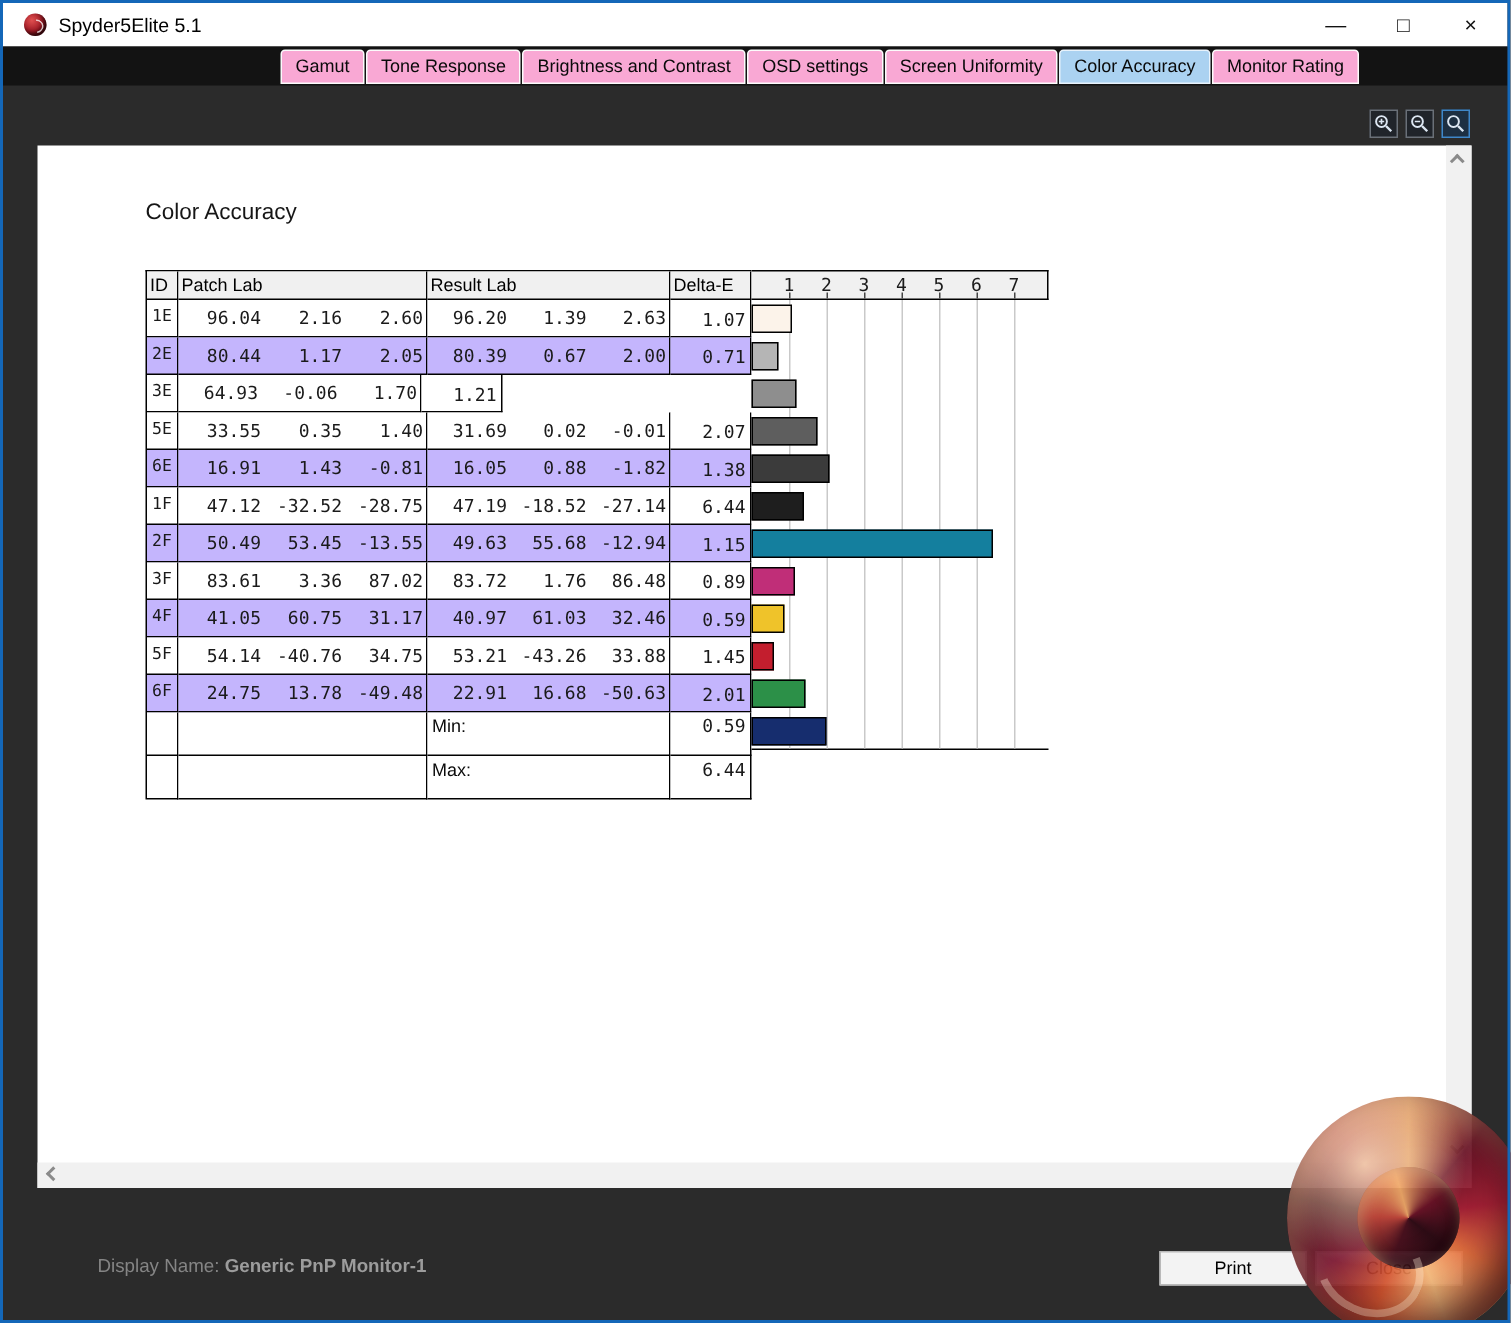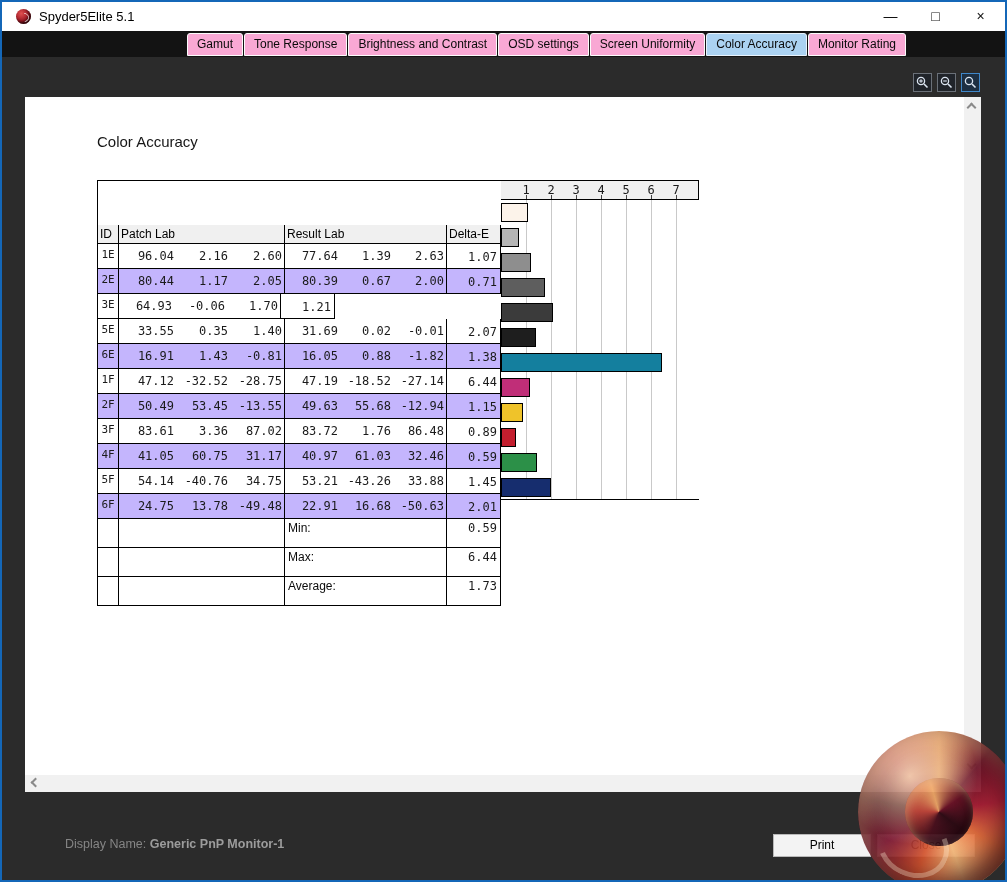--- a/index.html
+++ b/index.html
@@ -41,21 +41,21 @@
   .chev { display:inline-block; width:7px; height:7px; border-left:2px solid #8a8a8a; border-top:2px solid #8a8a8a; }
   .chev-up   { position:absolute; left:4px; top:7px;  transform:rotate(45deg); }
   .chev-down { position:absolute; left:4px; bottom:7px; transform:rotate(225deg); }
   .chev-left { position:absolute; left:7px; top:4px;  transform:rotate(-45deg); }
 
   
   .tableblock { position:absolute; left:72px; top:83px; width:602px; background:#fff;
     box-shadow:5px 5px 3px rgba(60,60,60,.55); }
   .lsec { position:absolute; left:0; top:0; width:404px; border-top:1px solid #000; border-left:1px solid #000; }
   .trow { display:flex; height:25px; }
-  .trow.hdr { height:19px;margin-top:44px; }
+  .trow.hdr { height:19px; }
   .trow.sum { height:29px; }
   .tc { border-right:1px solid #000; border-bottom:1px solid #000; height:100%; overflow:hidden; background:#fff; }
   .trow.alt .tc { background:#c4b5fd; }
   .trow.hdr .tc { background:#f0f0f0; font-size:12px; color:#000; padding:2px 0 0 2px; }
   .c-id { width:21px; } .c-patch { width:166px; } .c-result { width:162px; } .c-delta { width:54px; }
   .mono { font-family:"DejaVu Sans Mono", monospace; }
   .idv { display:block; font-size:11px; text-align:center; padding-top:4px; color:#1a1a1a; }
   .numgrp { display:flex; height:100%; align-items:center; justify-content:flex-end; padding-right:2px; }
   .numgrp span { display:inline-block; text-align:right; font-size:12px; color:#1a1a1a; }
   .c-patch .numgrp span, .c-result .numgrp span { width:54px; }
@@ -157,21 +157,21 @@
             </div>
             <div class="tc c-patch">
               <div class="numgrp mono">
                 <span>96.04</span>
                 <span>2.16</span>
                 <span>2.60</span>
               </div>
             </div>
             <div class="tc c-result">
               <div class="numgrp mono">
-                <span>77.64</span>
+                <span>96.20</span>
                 <span>1.39</span>
                 <span>2.63</span>
               </div>
             </div>
             <div class="tc c-delta">
               <span class="deltav mono">1.07</span>
             </div>
           </div>
           <div class="trow alt">
             <div class="tc c-id">
@@ -399,30 +399,20 @@
             </div>
           </div>
           <div class="trow sum">
             <div class="tc c-id"></div>
             <div class="tc c-patch"></div>
             <div class="tc c-result">
               <span class="sum-label">Max:</span>
             </div>
             <div class="tc c-delta">
               <span class="deltav mono">6.44</span>
-            </div>
-          </div>
-          <div class="trow sum">
-            <div class="tc c-id"></div>
-            <div class="tc c-patch"></div>
-            <div class="tc c-result">
-              <span class="sum-label">Average:</span>
-            </div>
-            <div class="tc c-delta">
-              <span class="deltav mono">1.73</span>
             </div>
           </div>
         </div>
     </div>
     <div class="chart">
       <div class="chart-hdr" id="chart-hdr">
           <span class="tick-label mono" style="left: 17px;">1</span>
           <span class="tick-mark" style="left: 25px;"></span>
           <span class="tick-label mono" style="left: 42px;">2</span>
           <span class="tick-mark" style="left: 50px;"></span>

